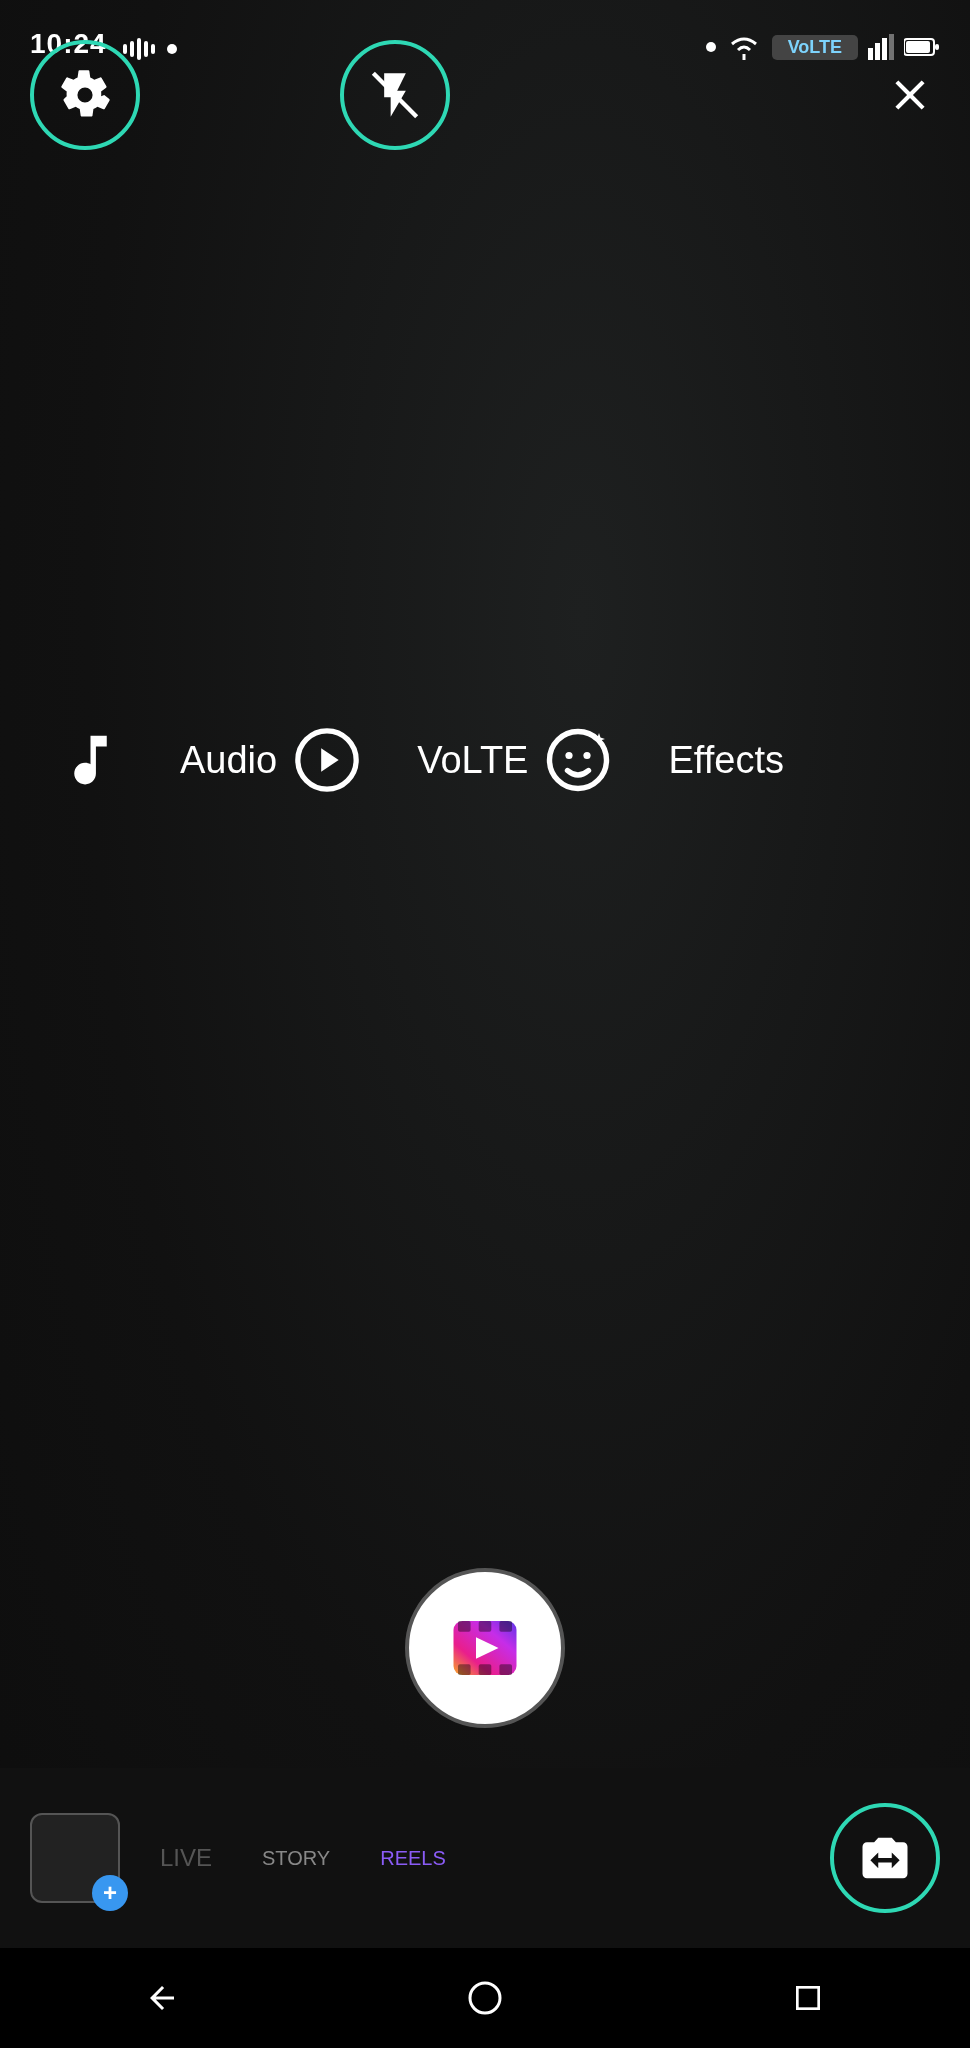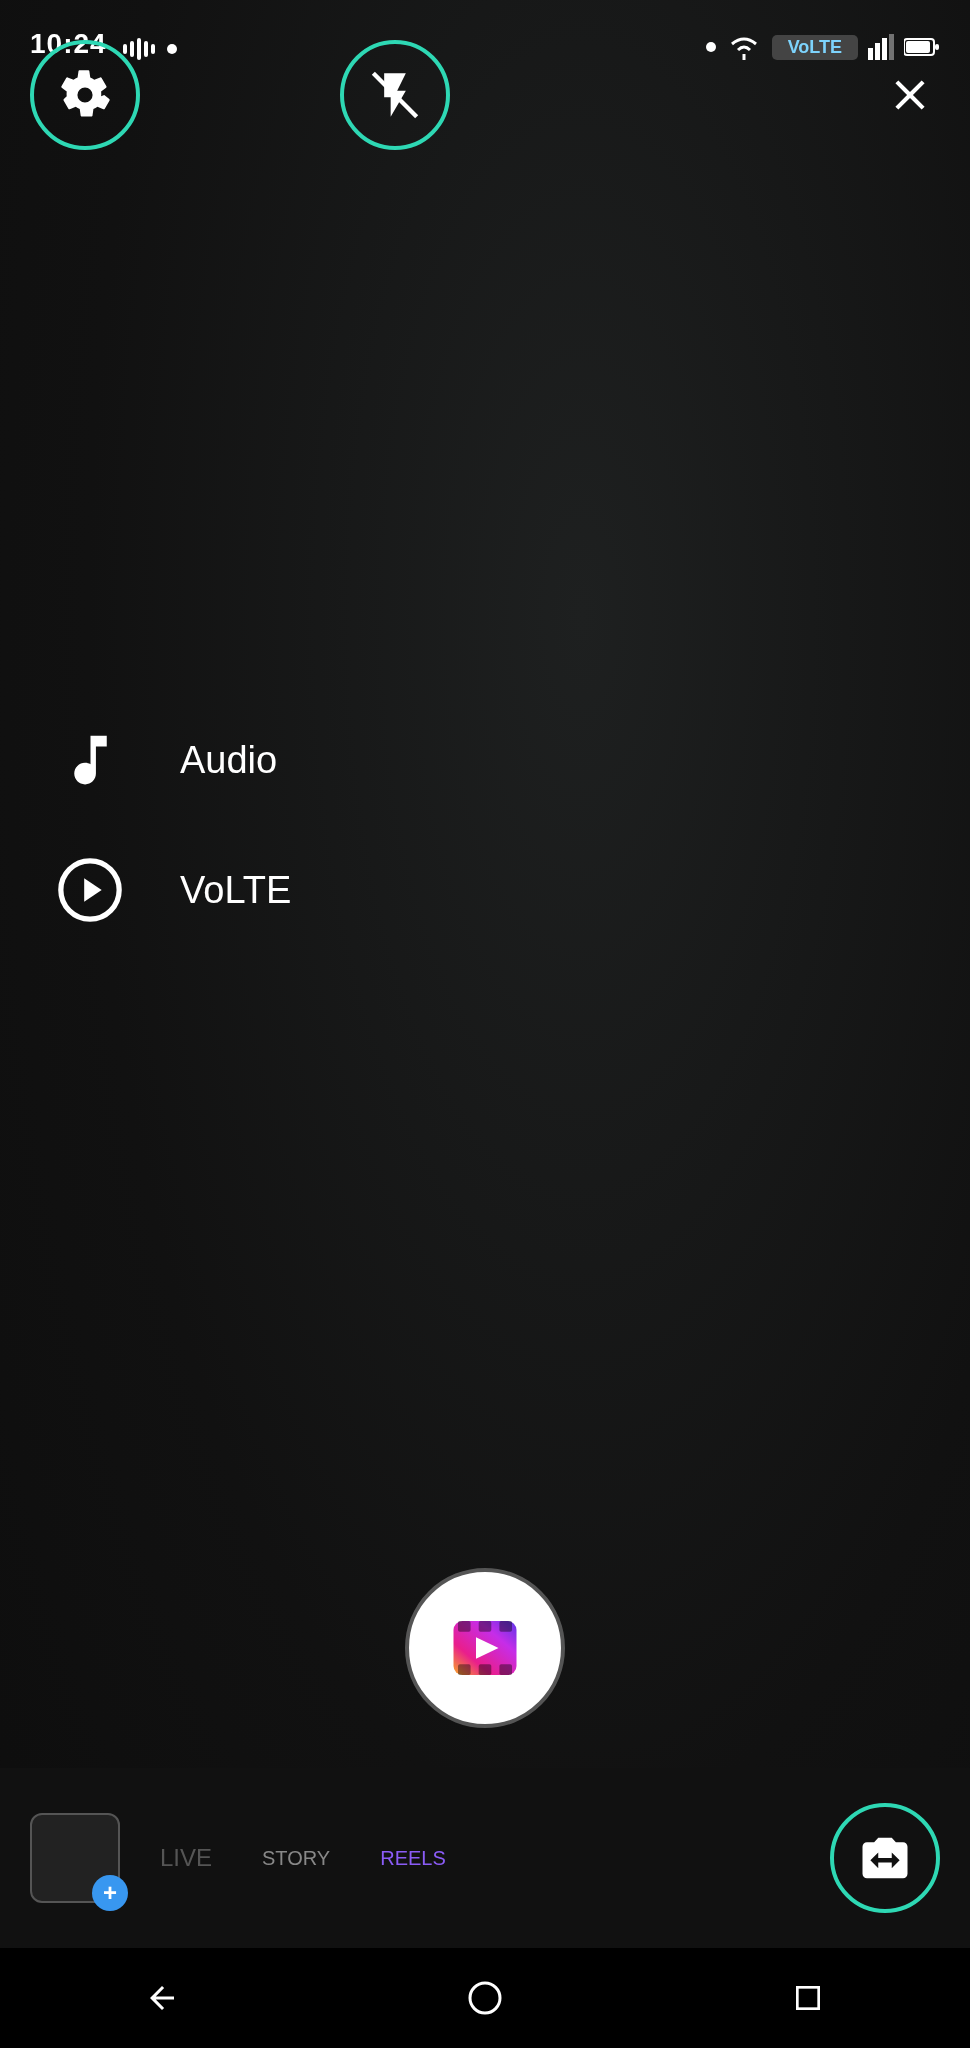--- a/index.html
+++ b/index.html
@@ -104,21 +104,21 @@
       justify-content: center;
       cursor: pointer;
     }
 
     
     .menu-list {
       position: absolute;
       top: 700px;
       left: 50px;
       display: flex;
-      flex-direction: column;
+      flex-direction: row;
       gap: 10px;
     }
 
     .menu-item {
       display: flex;
       align-items: center;
       gap: 50px;
       padding: 20px 0;
       cursor: pointer;
     }
@@ -348,20 +348,33 @@
   <div class="menu-item">
     <div class="menu-item-icon">
       <svg width="70" height="70" viewBox="0 0 24 24" fill="none" stroke="white" stroke-width="1.8">
         <circle cx="12" cy="12" r="10"></circle>
         <polygon points="10,8 10,16 16,12" fill="white" stroke="none"></polygon>
       </svg>
     </div>
     <span class="menu-item-label">VoLTE</span>
   </div>
 
+  <div class="menu-item">
+    <div class="menu-item-icon">
+      <svg width="72" height="72" viewBox="0 0 24 24" fill="none" stroke="white" stroke-width="1.8">
+        <circle cx="12" cy="12" r="9.5"></circle>
+        <circle cx="9" cy="10.5" r="1.2" fill="white" stroke="none"></circle>
+        <circle cx="15" cy="10.5" r="1.2" fill="white" stroke="none"></circle>
+        <path d="M8.5 15.5 Q12 18.5 15.5 15.5" stroke-linecap="round" fill="none"></path>
+
+        <path d="M19 3 L19.5 4.5 L21 5 L19.5 5.5 L19 7 L18.5 5.5 L17 5 L18.5 4.5 Z" fill="white" stroke="none"></path>
+      </svg>
+    </div>
+    <span class="menu-item-label">Effects</span>
+  </div>
 
 
 </div>
 
 <div class="reels-capture-btn">
   <div class="reels-capture-inner">
 
     <svg width="90" height="90" viewBox="0 0 100 100">
       <defs>
         <linearGradient id="reelsGrad" x1="0%" y1="100%" x2="100%" y2="0%">

